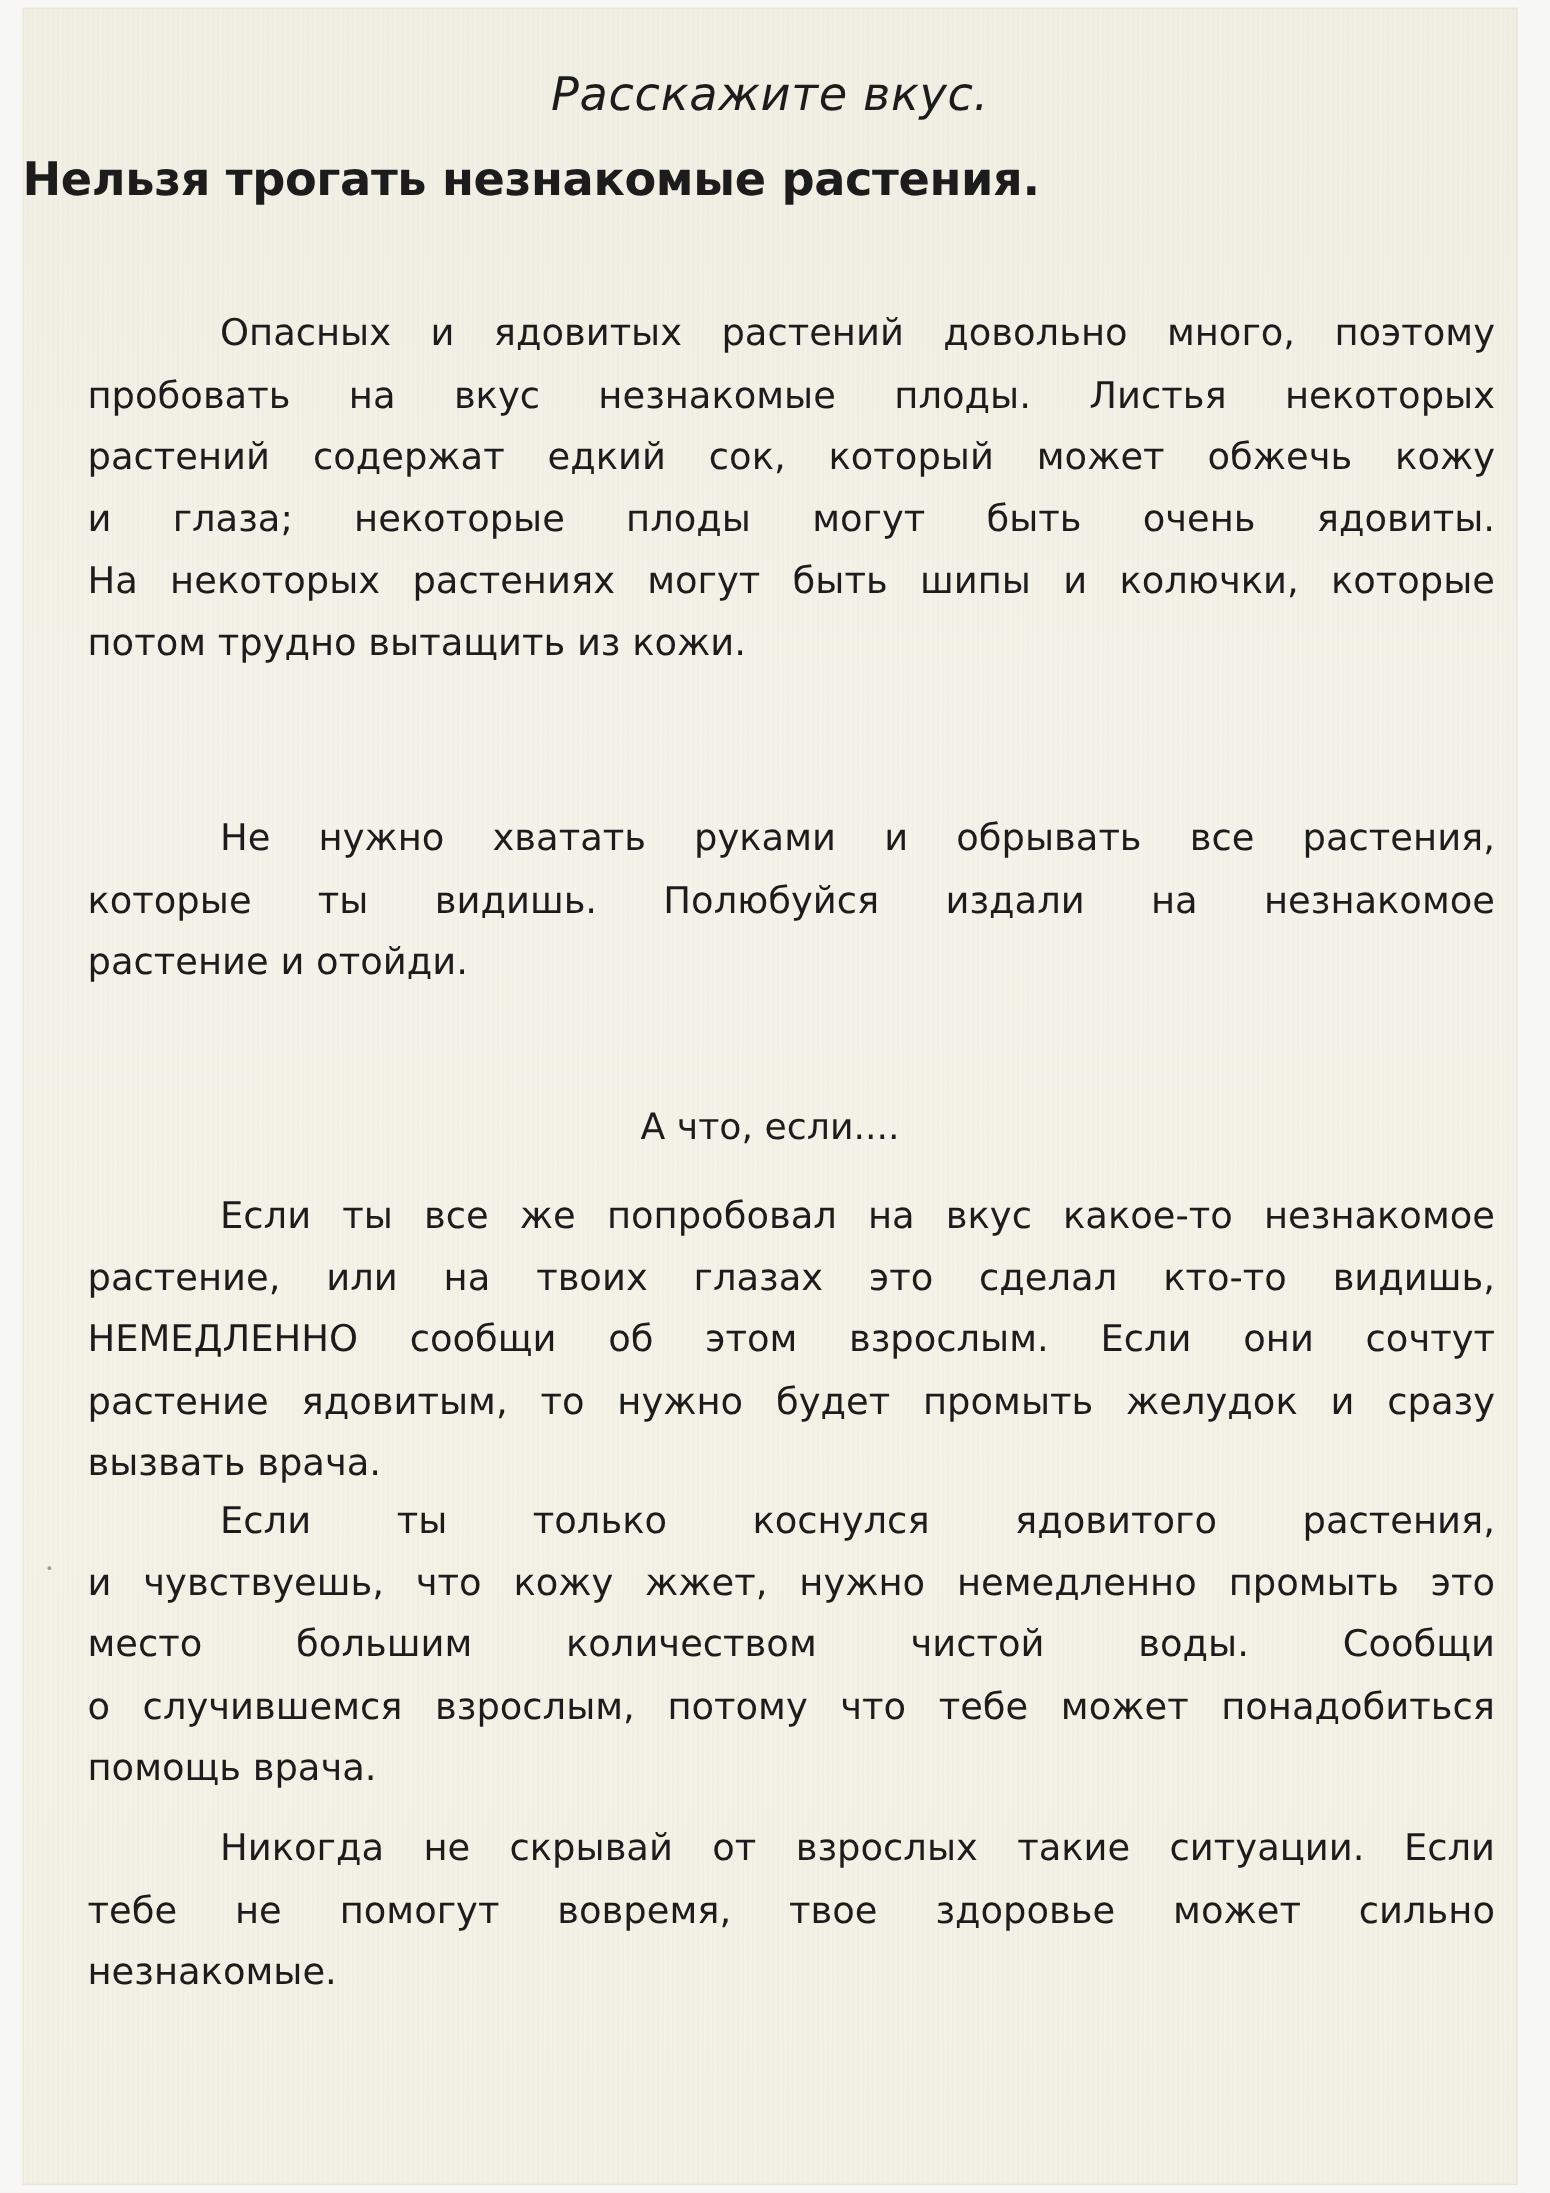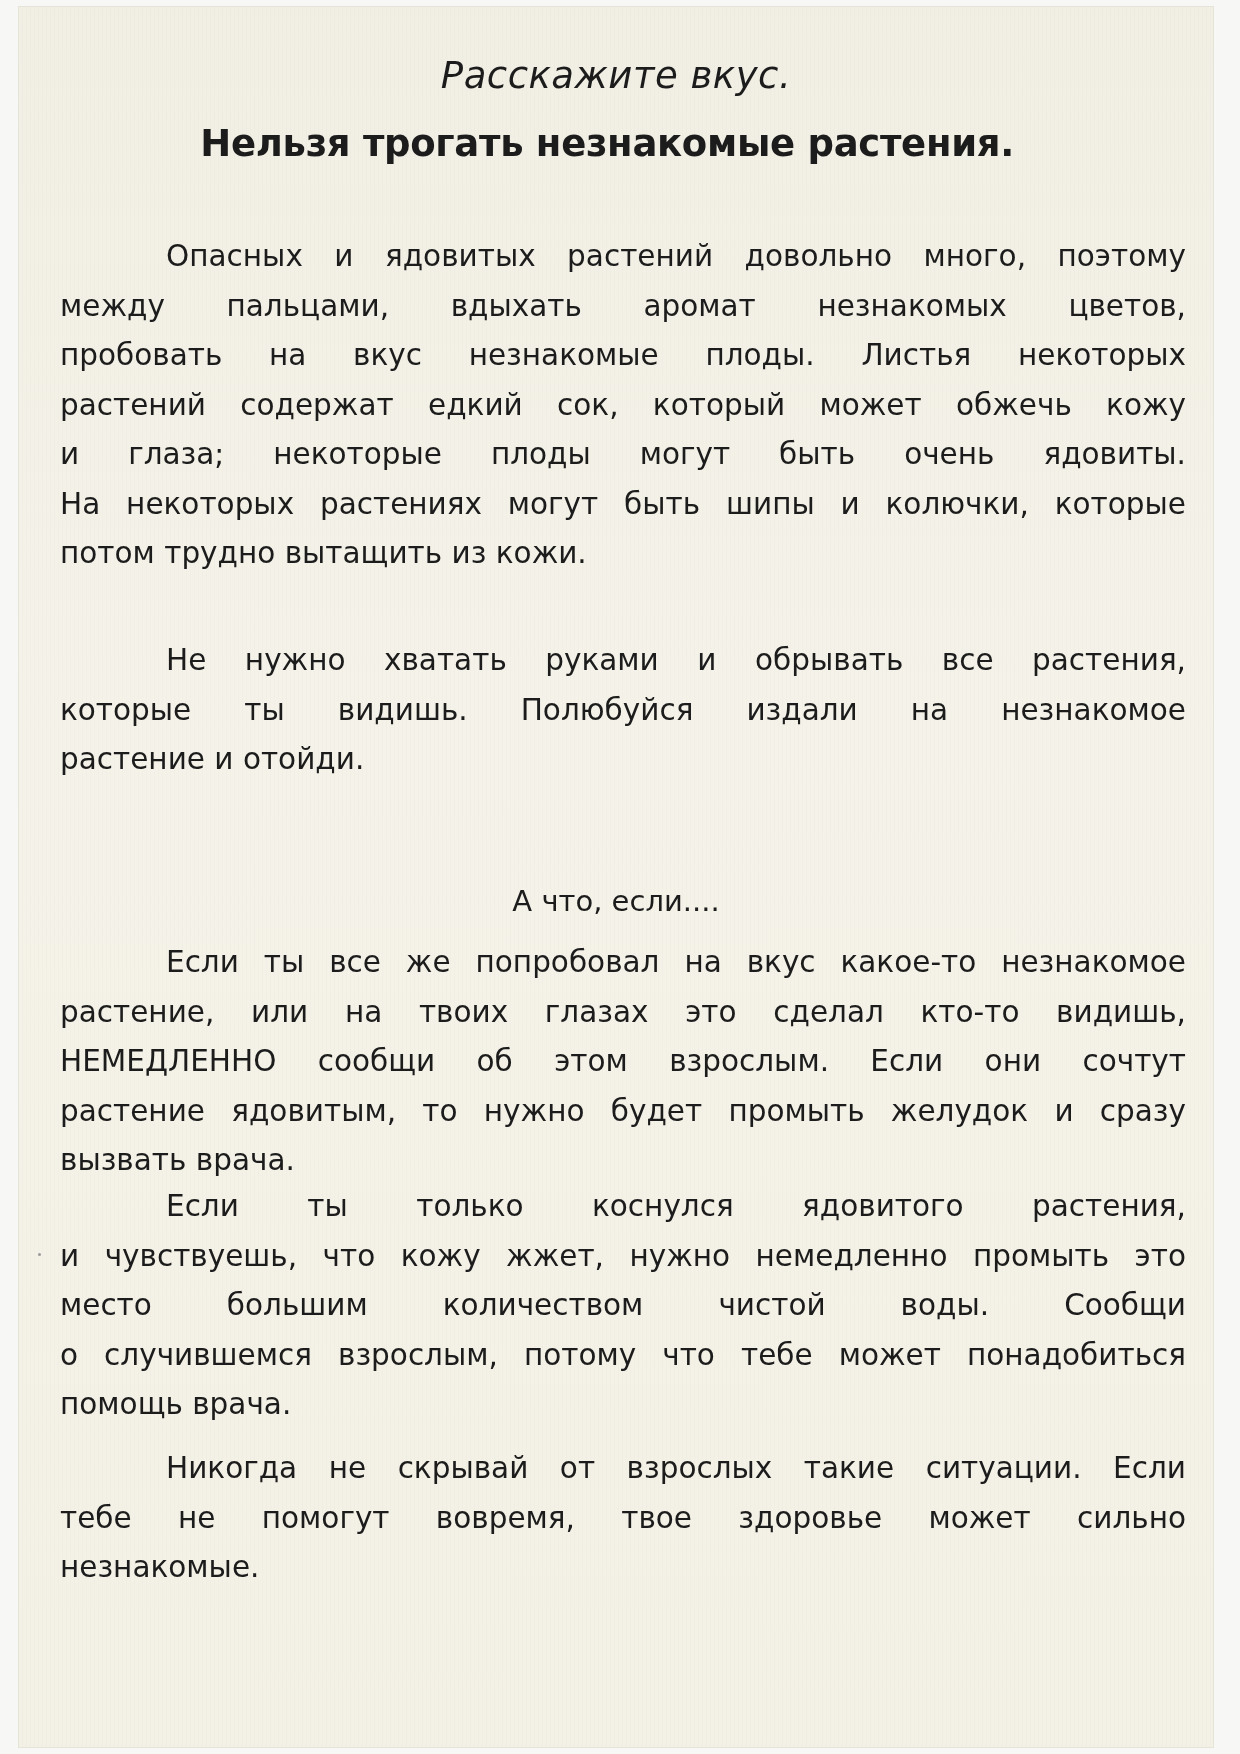--- a/index.html
+++ b/index.html
@@ -38,44 +38,43 @@
       font-size: 37px;
       font-style: italic;
       font-weight: normal;
       letter-spacing: 0.5px;
     }
     .title {
       position: absolute;
       left: 0;
       width: 956px;
       top: 116px;
-      text-align: right;
+      text-align: left;
       font-size: 37px;
       font-weight: bold;
       letter-spacing: -0.3px;
-      padding-left: 40px;
     }
     .section-head {
       position: absolute;
       left: 0;
       width: 1196px;
       top: 878px;
       text-align: center;
       font-size: 29px;
       font-weight: normal;
     }
     .para {
       position: absolute;
       left: 34px;
       width: 1126px;
       font-size: 29.5px;
       line-height: 49.5px;
       text-align: justify;
       text-align-last: left;
-      margin: 8px;
+      margin: 18px;
     }
     .para .indent {
       display: inline-block;
       width: 106px;
     }
     .p1 { top: 218px; }
     .p2 { top: 622px; }
     .p3 { top: 924px; }
     .p4 { top: 1168px; }
     .p5 { top: 1430px; }
@@ -101,21 +100,20 @@
 </head>
 <body>
 
 <div class="page">
 
   <div class="text subtitle">Расскажите вкус.</div>
   <div class="text title">Нельзя трогать незнакомые растения.</div>
 
   <div class="text para p1">
     <span class="line"><span class="indent"></span><span>Опасных и ядовитых растений довольно много, поэтому</span></span>
-    <span class="line">между пальцами, вдыхать аромат незнакомых цветов,</span>
     <span class="line">пробовать на вкус незнакомые плоды. Листья некоторых</span>
     <span class="line">растений содержат едкий сок, который может обжечь кожу</span>
     <span class="line">и глаза; некоторые плоды могут быть очень ядовиты.</span>
     <span class="line">На некоторых растениях могут быть шипы и колючки, которые</span>
     <span class="line last">потом трудно вытащить из кожи.</span>
   </div>
 
   <div class="text para p2">
     <span class="line"><span class="indent"></span><span>Не нужно хватать руками и обрывать все растения,</span></span>
     <span class="line">которые ты видишь. Полюбуйся издали на незнакомое</span>

